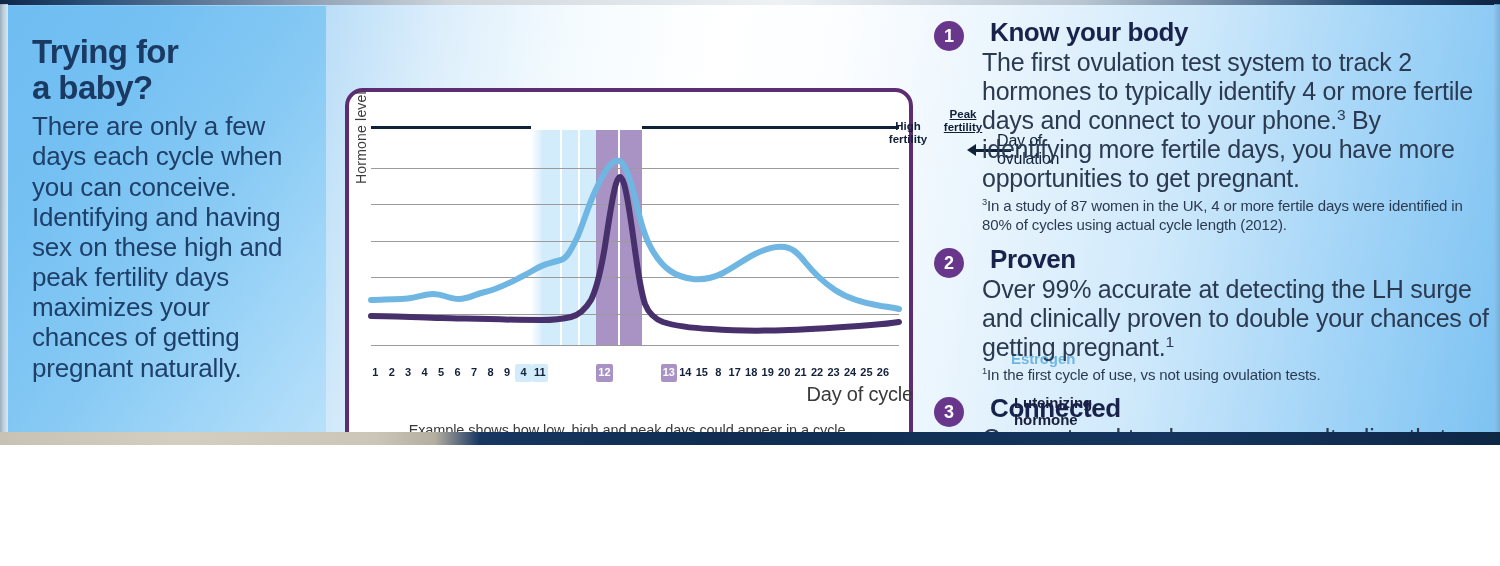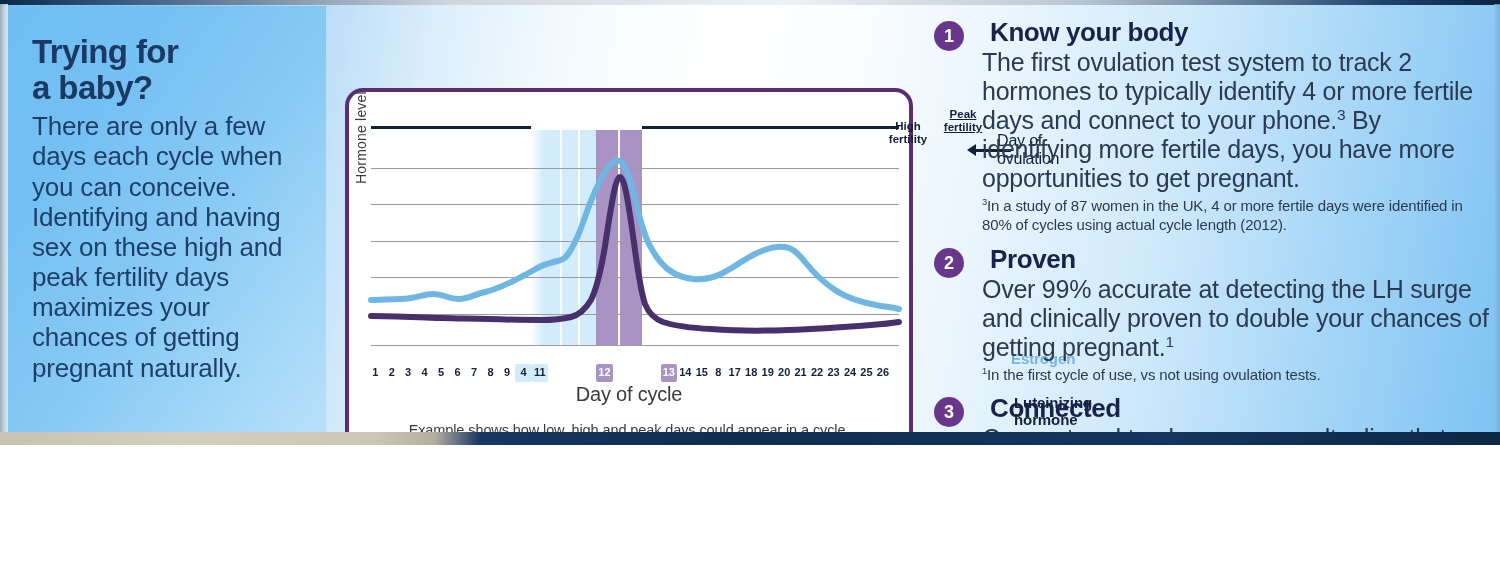--- a/index.html
+++ b/index.html
@@ -199,21 +199,21 @@
     font-weight: 700;
     color: #14213b;
     line-height: 16px;
     border-radius: 2px;
   }
   .xtick.high { background: #d3ecfb; }
   .xtick.peak { background: #a893c4; color: #ffffff; margin-left: 48px; }
 
   .xtitle {
     position: absolute; left: 345px; top: 383px; width: 568px;
-    text-align: center; font-size: 20px; color: #3a3a3a;
+    text-align: right; font-size: 20px; color: #3a3a3a;
     letter-spacing: -.2px;
   }
   .caption {
     position: absolute; left: 345px; top: 422px; width: 568px;
     text-align: center; font-size: 14.5px; color: #3a3a3a;
     letter-spacing: -.1px;
   }
 
   
   .right-col {

